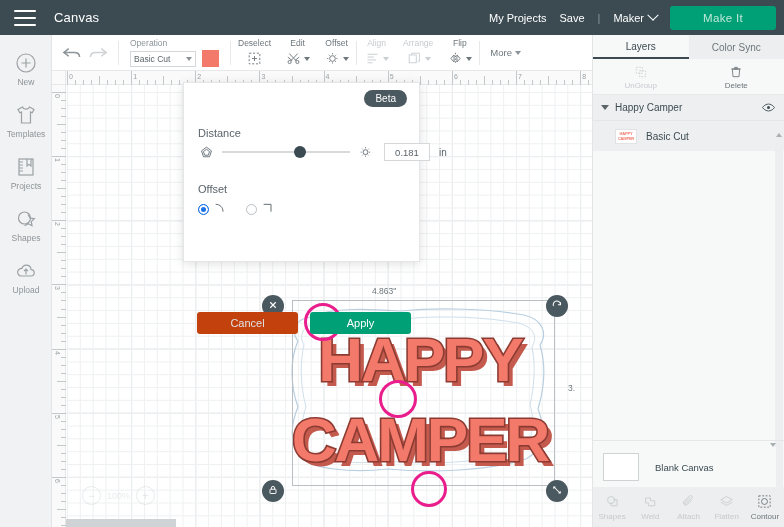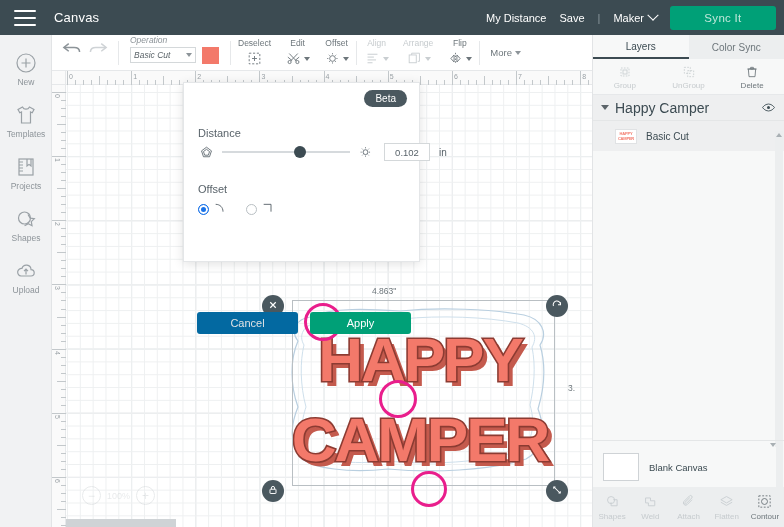--- a/index.html
+++ b/index.html
@@ -57,21 +57,21 @@
   .rail-label { font-size: 8.5px; color: #8d9499; }
   .rail-ico { width: 24px; height: 24px; color: #9aa1a6; }
   .rail-ico svg { width: 100%; height: 100%; display: block; }
 
   
   .toolbar {
     position: absolute; top: 35px; left: 52px; width: 540px; height: 36px;
     background: #ffffff; border-bottom: 1px solid #e6e8ea;
     display: flex; align-items: center;
   }
-  .tb-group { display: flex; align-items: flex-start; height: 36px; padding: 0 7px; font-style: italic; }
+  .tb-group { display: flex; align-items: center; height: 36px; padding: 0 7px; }
   .tb-div { width: 1px; height: 24px; background: #e6e8ea; }
   .undo, .redo { width: 26px; height: 26px; cursor: pointer; color: #8d9499; }
   .undo svg, .redo svg { width: 100%; height: 100%; }
   .redo { color: #cfd3d6; }
   .op-wrap { display: flex; flex-direction: column; gap: 2px; padding: 0 4px; }
   .op-label { font-size: 8.5px; color: #8d9499; }
   .op-row { display: flex; align-items: center; gap: 6px; }
   .op-select {
     width: 66px; height: 16px; border: 1px solid #d4d8da; background: #fff;
     font-size: 8.5px; color: #5b6469; display: flex; align-items: center;
@@ -188,21 +188,21 @@
     display: flex; align-items: center; justify-content: center;
   }
   .radio.on { border-color: #1a73e8; background: #1a73e8; box-shadow: inset 0 0 0 2px #fff; }
   .corner-ico { width: 18px; height: 16px; color: #59636a; }
   .corner-ico svg { width: 100%; height: 100%; }
   .dlg-btns { position: absolute; left: 13px; top: 229px; display: flex; gap: 12px; }
   .btn {
     width: 101px; height: 22px; border: none; border-radius: 3px;
     font-size: 11px; cursor: pointer;
   }
-  .btn-cancel { background: #0369a1; color: #e0e2e4; }
+  .btn-cancel { background: #c2410c; color: #e0e2e4; }
   .btn-apply { background: #00a077; color: #ffffff; }
 
   
   .rpanel {
     position: absolute; top: 35px; right: 0; width: 192px; height: 492px;
     background: #f7f8f8; border-left: 1px solid #e2e4e6;
   }
   .rtabs { display: flex; height: 24px; background: #eceeef; }
   .rtab {
     flex: 1; display: flex; align-items: center; justify-content: center;
@@ -218,21 +218,21 @@
   .raction.dim .raction-label { color: #c6cbce; }
   .raction-ico { width: 16px; height: 16px; color: #6d767b; }
   .raction.dim .raction-ico { color: #c9ced1; }
   .raction-ico svg { width: 100%; height: 100%; }
 
   .layer-group {
     height: 26px; display: flex; align-items: center; padding: 0 8px;
     background: #eeeff0; border-bottom: 1px solid #e4e6e7; gap: 6px;
   }
   .tri { width: 0; height: 0; border-left: 4px solid transparent; border-right: 4px solid transparent; border-top: 5px solid #5b6469; cursor: pointer; }
-  .layer-group-name { font-size: 14px; color: #3c4b52; }
+  .layer-group-name { font-size: 10px; color: #3c4b52; }
   .eye { margin-left: auto; width: 15px; height: 15px; color: #3c4b52; cursor: pointer; }
   .eye svg { width: 100%; height: 100%; }
   .layer-row {
     height: 30px; display: flex; align-items: center; padding: 0 8px 0 22px;
     background: #eeeff0; gap: 9px; cursor: pointer;
   }
   .layer-thumb {
     width: 22px; height: 15px; background: #ffffff; border: 1px solid #e0e2e4;
     display: flex; flex-direction: column; align-items: center; justify-content: center;
     gap: 1px; overflow: hidden;
@@ -248,21 +248,21 @@
   .up { border-bottom: 4px solid #a9b0b4; }
   .dn { border-top: 4px solid #a9b0b4; }
 
   .rbottom-sel {
     position: absolute; left: 0; right: 0; bottom: 79px; height: 8px;
     display: flex; align-items: center; justify-content: flex-end; padding-right: 8px;
     border-top: 1px solid #e4e6e7;
   }
   .canvas-row {
     position: absolute; left: 0; right: 8px; bottom: 40px; height: 40px;
-    display: flex; align-items: center; gap: 10px; padding-left: 10px;
+    display: flex; align-items: center; gap: 16px; padding-left: 10px;
     background: #f7f8f8;
   }
   .canvas-thumb { width: 36px; height: 28px; background: #fff; border: 1px solid #cfd3d6; }
   .canvas-name { font-size: 9.5px; color: #3c4b52; }
   .rtools {
     position: absolute; left: 0; right: 0; bottom: 0; height: 40px;
     background: #eceeef; display: flex; align-items: center;
   }
   .rtool {
     flex: 1; display: flex; flex-direction: column; align-items: center;
@@ -280,28 +280,28 @@
 <div id="app">
 
   <div class="header">
     <div class="hamburger">
       <span></span>
         <span></span>
         <span></span>
     </div>
     <div class="hdr-canvas">Canvas</div>
     <div class="hdr-right">
-      <span class="hdr-link">My Distance</span>
+      <span class="hdr-link">My Projects</span>
       <span class="hdr-link">Save</span>
       <span class="hdr-sep">|</span>
       <span class="hdr-machine">
         <span>Maker</span>
         <span class="chev"></span>
       </span>
-      <button class="makeit">Sync It</button>
+      <button class="makeit">Make It</button>
     </div>
   </div>
 
   <div class="rail">
     <div class="rail-item">
       <span class="rail-ico">
         <svg viewBox="0 0 24 24" fill="none" stroke="currentColor" stroke-width="1.2">
             <circle cx="12" cy="12" r="9"></circle>
             <path d="M12 7.5v9M7.5 12h9"></path>
           </svg>
@@ -676,21 +676,21 @@
       <div class="track">
         <div class="track-mark"></div>
         <div class="knob"></div>
       </div>
       <span class="ico-small">
         <svg viewBox="0 0 24 24" fill="none" stroke="currentColor" stroke-width="1.2">
             <circle cx="12" cy="11.5" r="3.4"></circle>
             <path d="M12 4.6v2M12 16.4v2M5.1 11.5h2M16.9 11.5h2M7.1 6.6l1.4 1.4M15.5 15l1.4 1.4M16.9 6.6l-1.4 1.4M8.5 15l-1.4 1.4" stroke-dasharray="1.5 1.2"></path>
           </svg>
       </span>
-      <div class="num-input">0.102</div>
+      <div class="num-input">0.181</div>
       <span class="unit">in</span>
     </div>
 
     <div class="dlg-label" style="top:100px">Offset</div>
 
     <div class="radio-row" style="left:14px;top:118px">
       <div class="radio-opt">
         <span class="radio on"></span>
         <span class="corner-ico">
           <svg viewBox="0 0 24 24" fill="none" stroke="currentColor" stroke-width="1.4">
@@ -714,29 +714,20 @@
     </div>
   </div>
 
   <div class="rpanel">
     <div class="rtabs">
       <div class="rtab active">Layers</div>
       <div class="rtab">Color Sync</div>
     </div>
 
     <div class="ractions">
-      <div class="raction dim">
-        <span class="raction-ico">
-          <svg viewBox="0 0 24 24" fill="none" stroke="currentColor" stroke-width="1.3">
-              <rect x="6" y="6" width="12" height="12" stroke-dasharray="2.4 2"></rect>
-              <rect x="9" y="9" width="6" height="6"></rect>
-            </svg>
-        </span>
-        <span class="raction-label">Group</span>
-      </div>
       <div class="raction dim">
         <span class="raction-ico">
           <svg viewBox="0 0 24 24" fill="none" stroke="currentColor" stroke-width="1.3">
               <rect x="5" y="5" width="9" height="9" stroke-dasharray="2.4 2"></rect>
               <rect x="10" y="10" width="9" height="9" stroke-dasharray="2.4 2"></rect>
             </svg>
         </span>
         <span class="raction-label">UnGroup</span>
       </div>
       <div class="raction">

